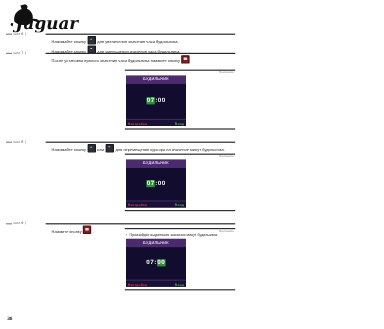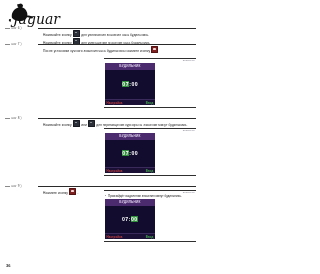--- a/index.html
+++ b/index.html
@@ -16,20 +16,21 @@
     overflow: hidden;
   }
 
   
   .logo-wrap {
     position: absolute;
     left: 6px;
     top: 3px;
     width: 74px;
     height: 24px;
+    font-weight: bold;
   }
   .logo-svg { display: block; }
 
   
   .step {
     position: absolute;
     left: 0;
     width: 200px;
   }
   .step-rule {

